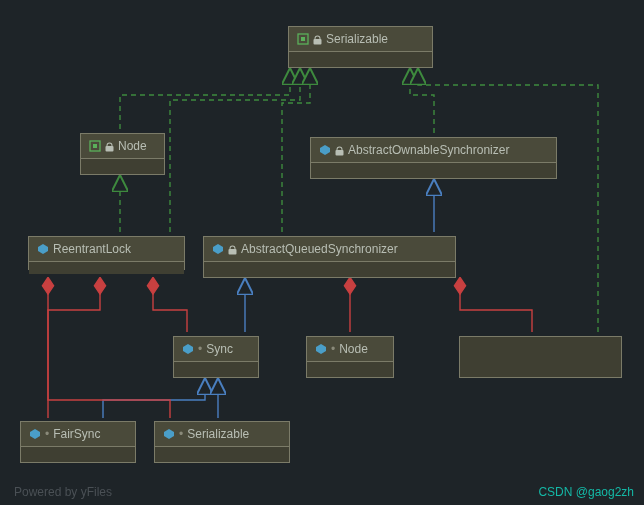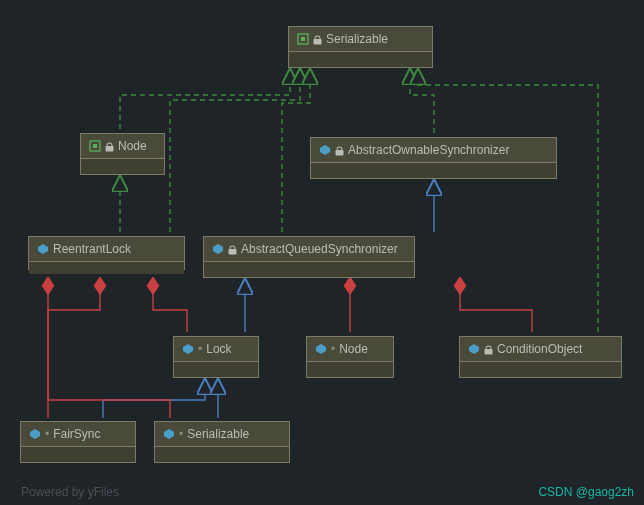--- a/index.html
+++ b/index.html
@@ -42,21 +42,21 @@
   .node .body {
     flex: 1;
     min-height: 12px;
     background: #3f3f32;
   }
   .ic { width: 12px; height: 12px; flex: 0 0 12px; display:inline-block; }
   .lock { width: 9px; height: 11px; flex: 0 0 9px; display:inline-block; }
   .lockfill { fill:#b8beb4; }
   .watermark {
     position: absolute;
-    left: 21px;
+    left: 14px;
     bottom: 6px;
     color: #4a5055;
     font-size: 12px;
   }
   .credit {
     position: absolute;
     right: 10px;
     bottom: 6px;
     color: #14b8a6;
     font-size: 12px;
@@ -170,67 +170,57 @@
 <div class="node" style="left:28px; top:236px; width:157px; height:34px;">
   <div class="title">
     <svg class="ic" viewBox="0 0 12 12">
           <polygon points="6,1 11,4 11,8 6,11 1,8 1,4" fill="#4a9ec8"></polygon>
         </svg>
     <span>ReentrantLock</span>
   </div>
   <div class="body"></div>
 </div>
 
-<div class="node" style="left:203px; top:236px; width:212px; height:42px;">
+<div class="node" style="left:203px; top:236px; width:253px; height:42px;">
   <div class="title">
     <svg class="ic" viewBox="0 0 12 12">
           <polygon points="6,1 11,4 11,8 6,11 1,8 1,4" fill="#4a9ec8"></polygon>
         </svg>
     <svg class="lock" viewBox="0 0 9 11">
           <path class="lockfill" d="M1.5,4.5 a3,3 0 0 1 6,0 v1 h-1 v-1 a2,2 0 0 0 -4,0 v1 h-1 z"></path>
           <rect class="lockfill" x="0.5" y="5" width="8" height="5.5" rx="1"></rect>
         </svg>
     <span>AbstractQueuedSynchronizer</span>
   </div>
   <div class="body"></div>
 </div>
 
 <div class="node" style="left:173px; top:336px; width:86px; height:42px;">
   <div class="title">
     <svg class="ic" viewBox="0 0 12 12">
           <polygon points="6,1 11,4 11,8 6,11 1,8 1,4" fill="#4a9ec8"></polygon>
         </svg>
     <span style="color:#8a8a7a;">•</span>
-    <span>Lock</span>
+    <span>Sync</span>
   </div>
   <div class="body"></div>
 </div>
 
 <div class="node" style="left:306px; top:336px; width:88px; height:42px;">
   <div class="title">
     <svg class="ic" viewBox="0 0 12 12">
           <polygon points="6,1 11,4 11,8 6,11 1,8 1,4" fill="#4a9ec8"></polygon>
         </svg>
     <span style="color:#8a8a7a;">•</span>
     <span>Node</span>
   </div>
   <div class="body"></div>
 </div>
 
 <div class="node" style="left:459px; top:336px; width:163px; height:42px;">
-  <div class="title">
-    <svg class="ic" viewBox="0 0 12 12">
-          <polygon points="6,1 11,4 11,8 6,11 1,8 1,4" fill="#4a9ec8"></polygon>
-        </svg>
-    <svg class="lock" viewBox="0 0 9 11">
-          <path class="lockfill" d="M1.5,4.5 a3,3 0 0 1 6,0 v1 h-1 v-1 a2,2 0 0 0 -4,0 v1 h-1 z"></path>
-          <rect class="lockfill" x="0.5" y="5" width="8" height="5.5" rx="1"></rect>
-        </svg>
-    <span>ConditionObject</span>
-  </div>
   <div class="body"></div>
 </div>
 
 <div class="node" style="left:20px; top:421px; width:116px; height:42px;">
   <div class="title">
     <svg class="ic" viewBox="0 0 12 12">
           <polygon points="6,1 11,4 11,8 6,11 1,8 1,4" fill="#4a9ec8"></polygon>
         </svg>
     <span style="color:#8a8a7a;">•</span>
     <span>FairSync</span>

